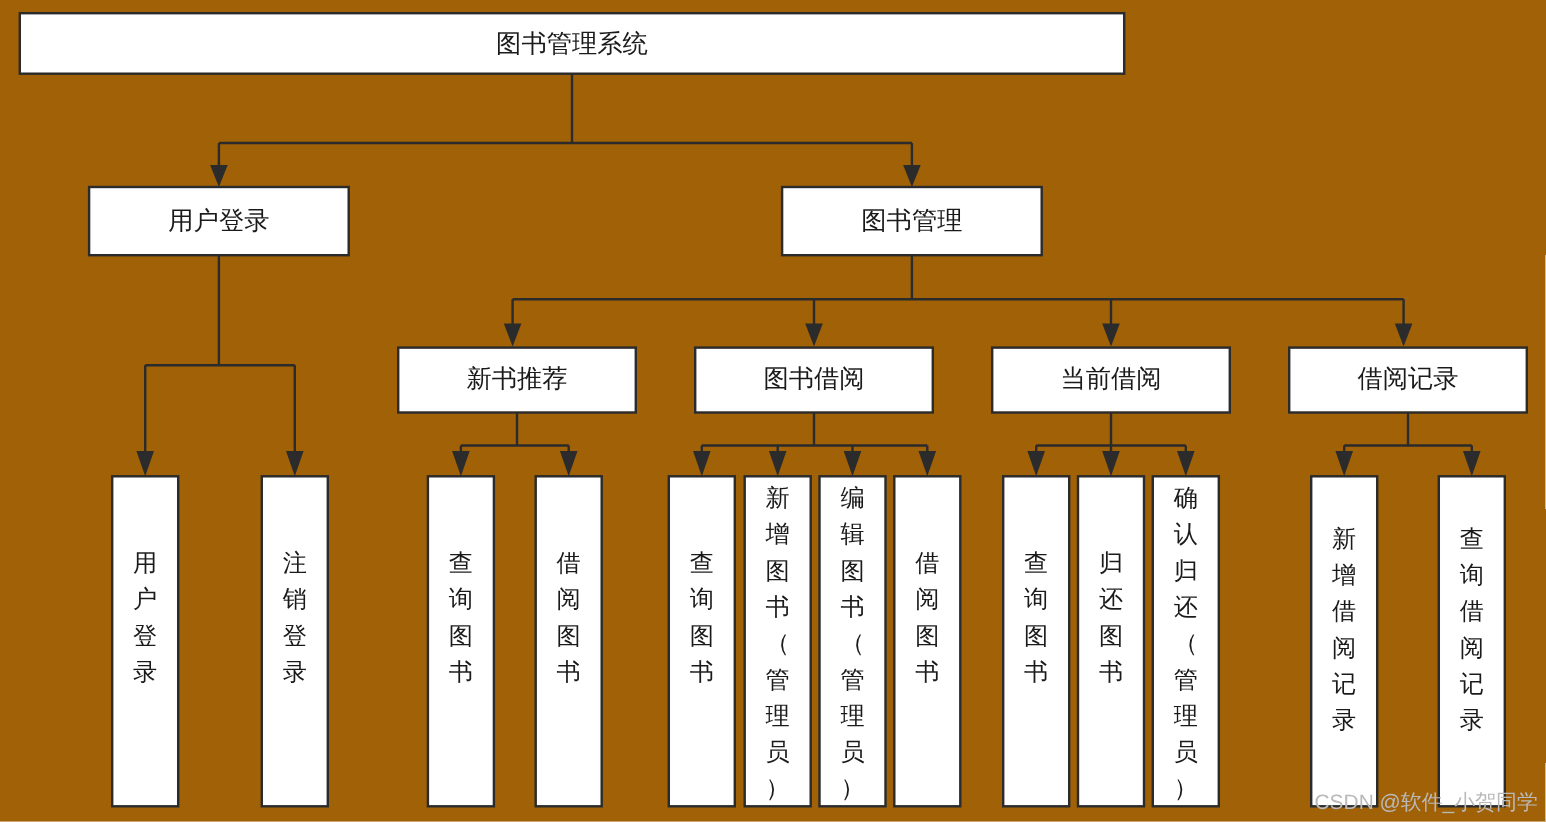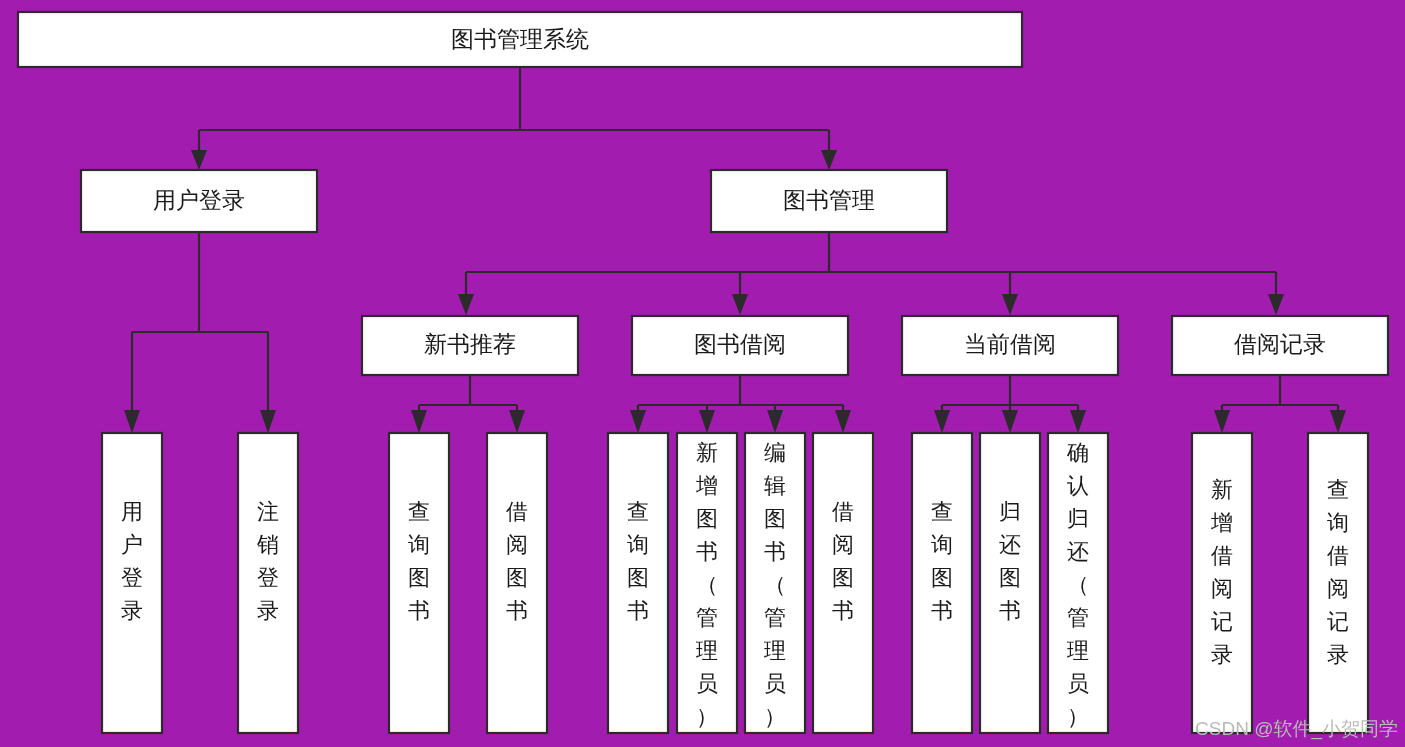--- a/index.html
+++ b/index.html
@@ -7,21 +7,21 @@
     padding: 0;
     background: #ffffff;
   }
   body {
     font-family: "Liberation Sans", "DejaVu Sans", sans-serif;
   }
   #diagram-root {
     position: relative;
     width: 1405px;
     height: 747px;
-    background: #a21caf;
+    background: #a16207;
     overflow: hidden;
     text-decoration: underline;
   }
   svg#tree-svg {
     position: absolute;
     left: 0;
     top: 0;
     width: 1405px;
     height: 747px;
   }

